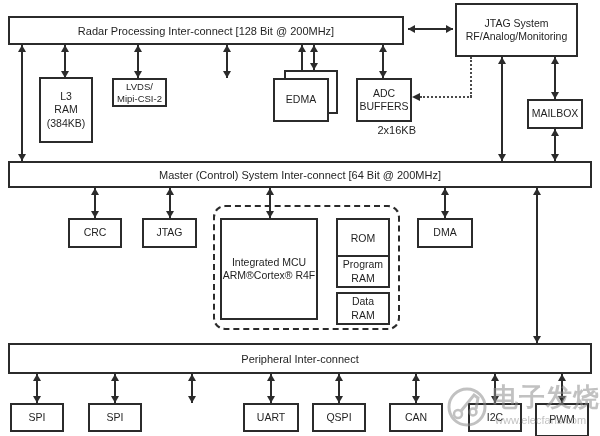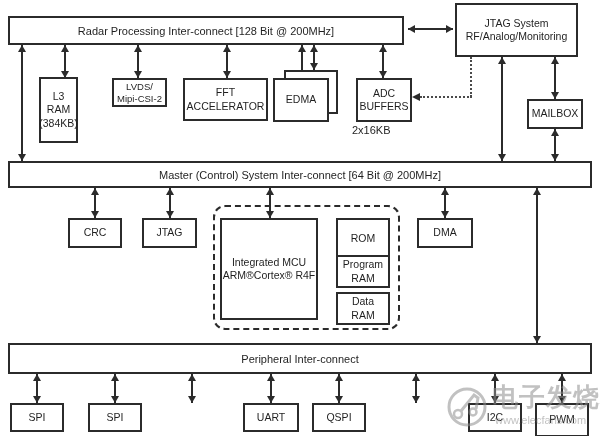--- a/index.html
+++ b/index.html
@@ -13,21 +13,21 @@
     display:flex;align-items:center;justify-content:center;
     font-size:11px;white-space:pre-line;text-align:right;z-index:2;
   }
   .box{
     position:absolute;box-sizing:border-box;border:2px solid #2b2b2b;background:#fff;
     display:flex;align-items:center;justify-content:center;
     font-size:10.5px;line-height:1.25;white-space:pre-line;text-align:center;z-index:2;
   }
   .box.small{font-size:9.5px;}
   .caption{
-    position:absolute;font-size:11px;text-align:left;white-space:pre-line;z-index:2;
+    position:absolute;font-size:11px;text-align:right;white-space:pre-line;z-index:2;
   }
   .dashed-group{
     position:absolute;box-sizing:border-box;border:2px dashed #2b2b2b;border-radius:12px;
     background:transparent;z-index:1;
   }
   
   .cv{position:absolute;width:2px;background:#2b2b2b;z-index:1;}
   .cv::before{content:"";position:absolute;top:0;left:-3px;width:0;height:0;
     border-left:4px solid transparent;border-right:4px solid transparent;border-bottom:7px solid #2b2b2b;}
   .cv::after{content:"";position:absolute;bottom:0;left:-3px;width:0;height:0;
@@ -71,27 +71,25 @@
   <div class="cv" style="left:382px;top:45px;height:33px"></div>
 
   <div class="cv" style="left:501px;top:57px;height:104px"></div>
   <div class="cv" style="left:554px;top:57px;height:42px"></div>
   <div class="cv" style="left:554px;top:129px;height:32px"></div>
 
   <div class="dv" style="left:470px;top:57px;height:40px"></div>
   <div class="dh" style="left:420px;top:96px;width:52px"></div>
   <div class="tri-left" style="left:412px;top:93px"></div>
 
-  <div class="box" style="left:39px;top:77px;width:39px;height:66px">L3
+  <div class="box" style="left:39px;top:77px;width:54px;height:66px">L3
 RAM
 (384KB)</div>
   <div class="box small" style="left:112px;top:78px;width:55px;height:29px">LVDS/
 Mipi-CSI-2</div>
-  <div class="box" style="left:183px;top:78px;width:85px;height:43px">FFT
-ACCELERATOR</div>
   <div class="box" style="left:284px;top:70px;width:54px;height:44px"></div>
   <div class="box" style="left:273px;top:78px;width:56px;height:44px;z-index:3">EDMA</div>
   <div class="box" style="left:356px;top:78px;width:56px;height:44px">ADC
 BUFFERS</div>
   <div class="caption" style="left:352px;top:124px;width:64px">2x16KB</div>
   <div class="box" style="left:527px;top:99px;width:56px;height:30px">MAILBOX</div>
 
   <div class="bus" style="left:8px;top:161px;width:584px;height:27px">Master (Control) System Inter-connect [64 Bit @ 200MHz]</div>
 
   <div class="cv" style="left:94px;top:188px;height:30px"></div>
@@ -122,20 +120,21 @@
   <div class="cv" style="left:270px;top:374px;height:29px"></div>
   <div class="cv" style="left:338px;top:374px;height:29px"></div>
   <div class="cv" style="left:415px;top:374px;height:29px"></div>
   <div class="cv" style="left:494px;top:374px;height:29px"></div>
   <div class="cv" style="left:561px;top:374px;height:29px"></div>
 
   <div class="box" style="left:10px;top:403px;width:54px;height:29px">SPI</div>
   <div class="box" style="left:88px;top:403px;width:54px;height:29px">SPI</div>
   <div class="box" style="left:243px;top:403px;width:56px;height:29px">UART</div>
   <div class="box" style="left:312px;top:403px;width:54px;height:29px">QSPI</div>
+  <div class="box" style="left:389px;top:403px;width:54px;height:29px">CAN</div>
   <div class="box" style="left:468px;top:403px;width:54px;height:29px">I2C</div>
   <div class="box" style="left:535px;top:403px;width:54px;height:34px">PWM</div>
 
   <div class="watermark">
     <span class="wm-logo">
       <svg width="42" height="42" viewBox="0 0 42 42">
         <circle cx="21" cy="21" r="18" fill="none" stroke="#8f8f8f" stroke-width="3"></circle>
         <circle cx="12" cy="28" r="4" fill="none" stroke="#8f8f8f" stroke-width="2.5"></circle>
         <circle cx="27" cy="26" r="3.5" fill="none" stroke="#8f8f8f" stroke-width="2.5"></circle>
         <path d="M15 25 L28 9 L32 12 L30 23" fill="none" stroke="#8f8f8f" stroke-width="3"></path>

